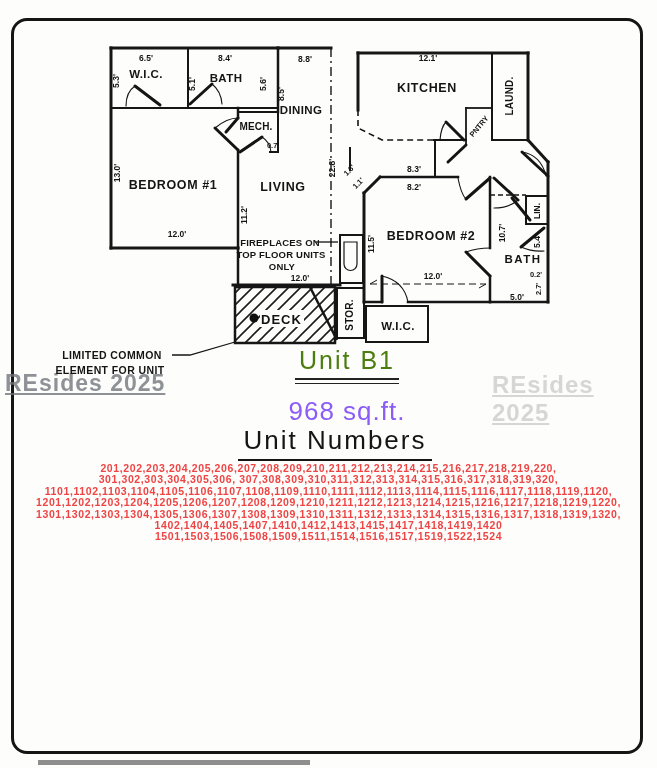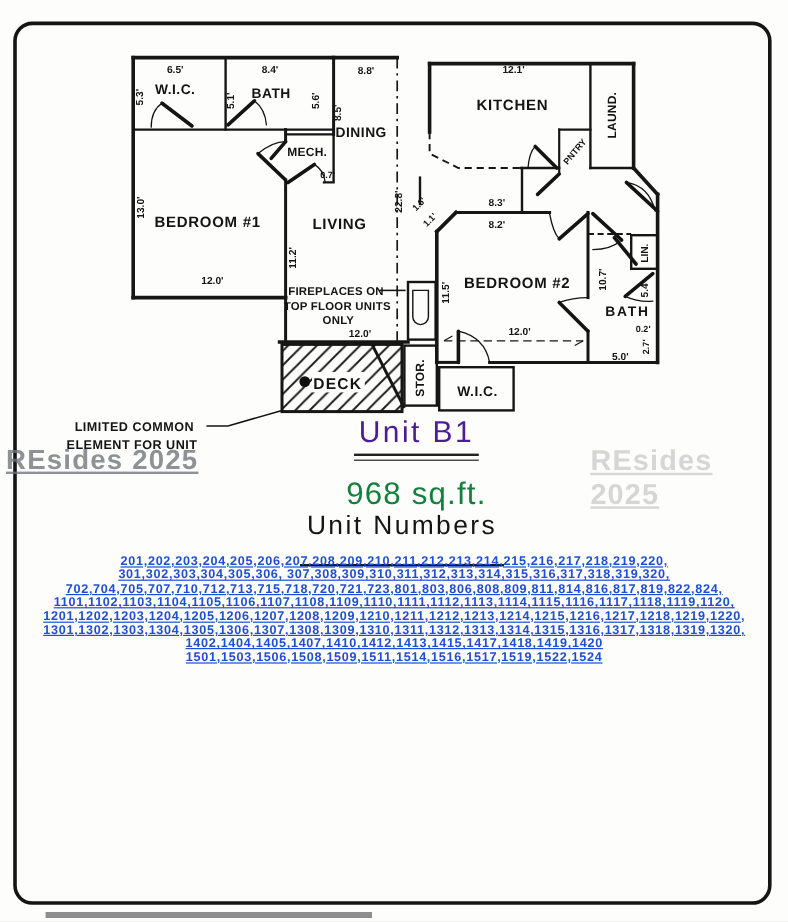--- a/index.html
+++ b/index.html
@@ -20,32 +20,32 @@
   .rm{font-size:11.5px; letter-spacing:.4px; font-weight:bold;}
   .rm-lg{font-size:12.5px; letter-spacing:.6px; font-weight:bold;}
   .rm-sm{font-size:10px; font-weight:bold; letter-spacing:.2px;}
   .dm{font-size:8.5px; font-weight:bold;}
   .dm-sm{font-size:7.5px; font-weight:bold;}
   .nt{font-size:9.5px; font-weight:bold; letter-spacing:.2px;}
   .nt2{font-size:10.5px; font-weight:bold; letter-spacing:.4px;}
   .title-block{
     position:absolute; left:262px; top:346px; width:170px; text-align:center;
   }
-  .unit-title{font-size:25px; letter-spacing:2px; color:#4c1d95;}
+  .unit-title{font-size:25px; letter-spacing:2px; color:#4d7c0f;}
   .dbl-rule{width:104px; height:3px; border-top:2px solid #222; border-bottom:1.5px solid #222; margin:3px auto 2px;}
-  .unit-area{font-size:26px; letter-spacing:1px; color:#15803d; margin-top:12px;}
+  .unit-area{font-size:26px; letter-spacing:1px; color:#8b5cf6; margin-top:12px;}
   .numbers-heading-wrap{
     position:absolute; left:0; top:425px; width:670px; text-align:center;
   }
   .numbers-heading{
-    display:inline-block; font-size:22px; letter-spacing:2px; color:#151515;
-    border-bottom:2.5px solid #151515; padding:0 6px 19px;
+    display:inline-block; font-size:26px; letter-spacing:2px; color:#151515;
+    border-bottom:2.5px solid #151515; padding:0 6px 3px;
   }
   .numbers-block{
-    position:absolute; left:0; top:463px; width:657px; text-align:center; color:#1d4ed8;text-decoration:underline;
+    position:absolute; left:0; top:463px; width:657px; text-align:center; color:#ef4444;
   }
   .numbers-block div{
     font-size:10.5px; letter-spacing:.6px; line-height:11.4px; white-space:nowrap; font-weight:bold;
   }
   .wm{position:absolute; pointer-events:none; font-weight:bold;text-decoration:underline;}
   .wm-left{left:5px; top:370px; font-size:23px; color:#70757a; opacity:.78; letter-spacing:1px;}
   .wm-right{left:492px; top:371px; font-size:24px; color:#d6d6d6; letter-spacing:1px;}
 </style>
 </head>
 <body>
@@ -241,21 +241,20 @@
     <div class="dbl-rule"></div>
     <div class="unit-area">968 sq.ft.</div>
   </div>
 
   <div class="numbers-heading-wrap">
     <span class="numbers-heading">Unit Numbers</span>
   </div>
   <div class="numbers-block">
     <div>201,202,203,204,205,206,207,208,209,210,211,212,213,214,215,216,217,218,219,220,</div>
     <div>301,302,303,304,305,306, 307,308,309,310,311,312,313,314,315,316,317,318,319,320,</div>
-    <div>702,704,705,707,710,712,713,715,718,720,721,723,801,803,806,808,809,811,814,816,817,819,822,824,</div>
     <div>1101,1102,1103,1104,1105,1106,1107,1108,1109,1110,1111,1112,1113,1114,1115,1116,1117,1118,1119,1120,</div>
     <div>1201,1202,1203,1204,1205,1206,1207,1208,1209,1210,1211,1212,1213,1214,1215,1216,1217,1218,1219,1220,</div>
     <div>1301,1302,1303,1304,1305,1306,1307,1308,1309,1310,1311,1312,1313,1314,1315,1316,1317,1318,1319,1320,</div>
     <div>1402,1404,1405,1407,1410,1412,1413,1415,1417,1418,1419,1420</div>
     <div>1501,1503,1506,1508,1509,1511,1514,1516,1517,1519,1522,1524</div>
   </div>
 
   <div class="bottom-bar"></div>
 </div>
 

